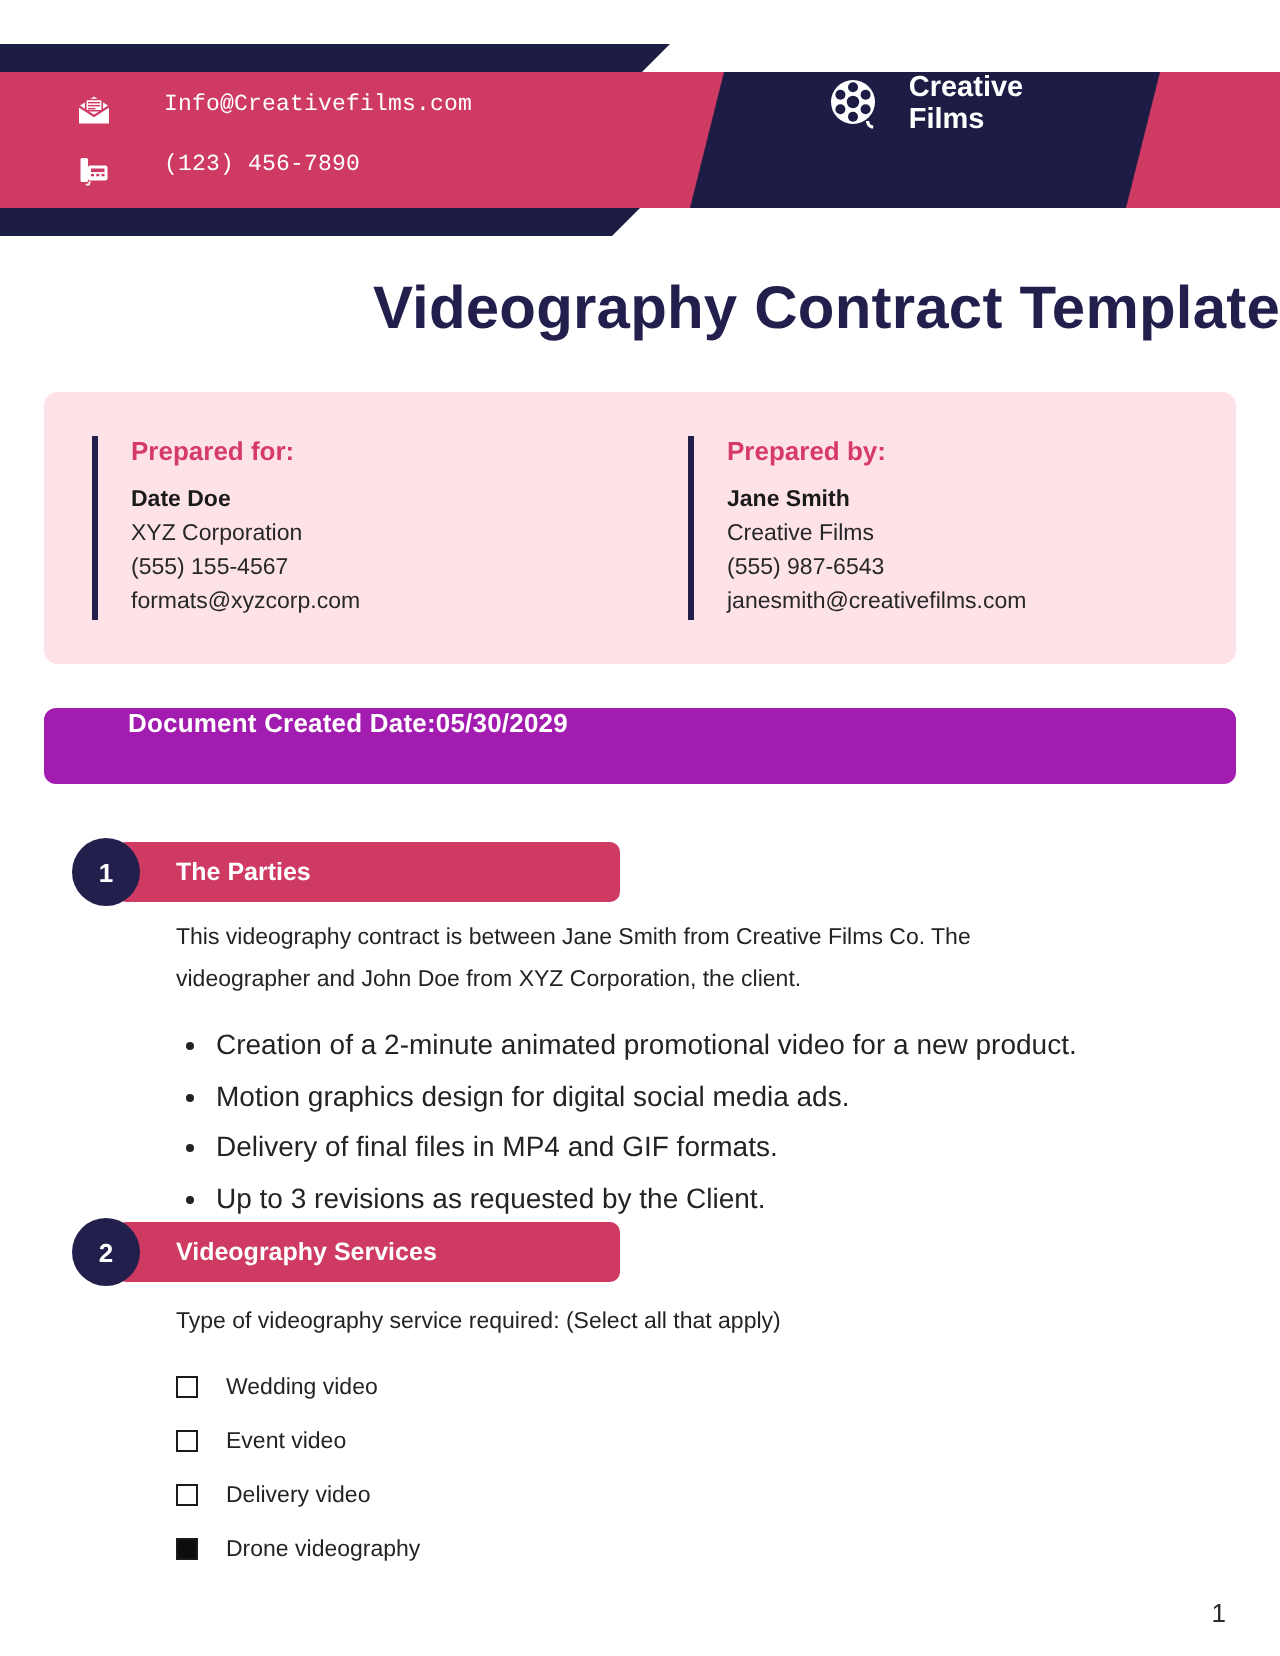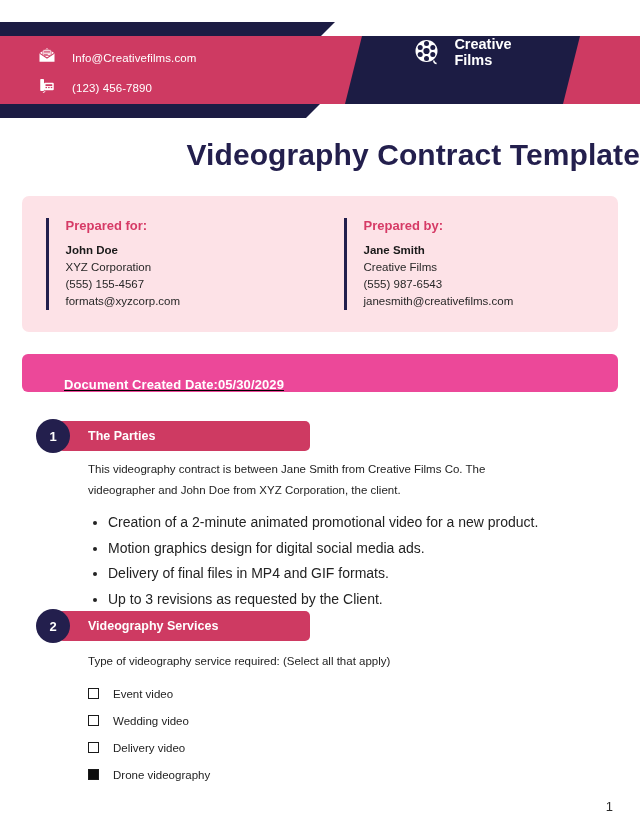--- a/index.html
+++ b/index.html
@@ -56,22 +56,23 @@
     top: 36px; left: 0;
     height: 68px;
     padding-left: 38px;
     display: flex;
     flex-direction: column;
     justify-content: center;
     gap: 12px;
   }
   .contact-row {
     display: flex;
-    align-items: flex-end;
-    gap: 16px;
+    align-items: flex-start;
+    gap: 26px;
+    font-family: Liberation Mono, monospace;
   }
   .contact-icon {
     width: 18px; height: 18px;
     display: flex; align-items: center; justify-content: center;
     flex: 0 0 auto;
   }
   .contact-text {
     color: #ffffff;
     font-size: 11.5px;
     letter-spacing: .1px;
@@ -142,25 +143,24 @@
     font-size: 11.5px;
     color: #272727;
     margin-bottom: 5px;
   }
 
   
   .date-banner {
     position: absolute;
     top: 354px; left: 22px;
     width: 596px; height: 38px;
-    background: #ec4899;
+    background: #a21caf;
     border-radius: 6px;
     display: flex;
-    align-items: flex-end;
-    text-decoration: underline;
+    align-items: flex-start;
   }
   .date-text {
     color: #ffffff;
     font-weight: bold;
     font-size: 13px;
     padding-left: 42px;
     letter-spacing: .1px;
   }
 
   
@@ -310,21 +310,21 @@
     </div>
   </div>
 
   <div class="doc-title">Videography Contract Template</div>
 
   <div class="prepared-box">
     <div class="prepared-col">
       <div class="prep-bar"></div>
       <div>
         <div class="prep-head">Prepared for:</div>
-        <div class="prep-name">John Doe</div>
+        <div class="prep-name">Date Doe</div>
         <div class="prep-line">XYZ Corporation</div>
         <div class="prep-line">(555) 155-4567</div>
         <div class="prep-line">formats@xyzcorp.com</div>
       </div>
     </div>
     <div class="prepared-col">
       <div class="prep-bar"></div>
       <div>
         <div class="prep-head">Prepared by:</div>
         <div class="prep-name">Jane Smith</div>
@@ -360,25 +360,25 @@
       <span class="sec-label">Videography Services</span>
     </div>
     <div class="sec-circle">2</div>
   </div>
 
   <div class="body-text" style="top:651px;">Type of videography service required: (Select all that apply)</div>
 
   <div class="checklist" style="top:680px;">
     <div class="check-row">
       <span class="check-box"></span>
-      <span class="check-label">Event video</span>
+      <span class="check-label">Wedding video</span>
     </div>
     <div class="check-row">
       <span class="check-box"></span>
-      <span class="check-label">Wedding video</span>
+      <span class="check-label">Event video</span>
     </div>
     <div class="check-row">
       <span class="check-box"></span>
       <span class="check-label">Delivery video</span>
     </div>
     <div class="check-row">
       <span class="check-box checked"></span>
       <span class="check-label">Drone videography</span>
     </div>
   </div>

